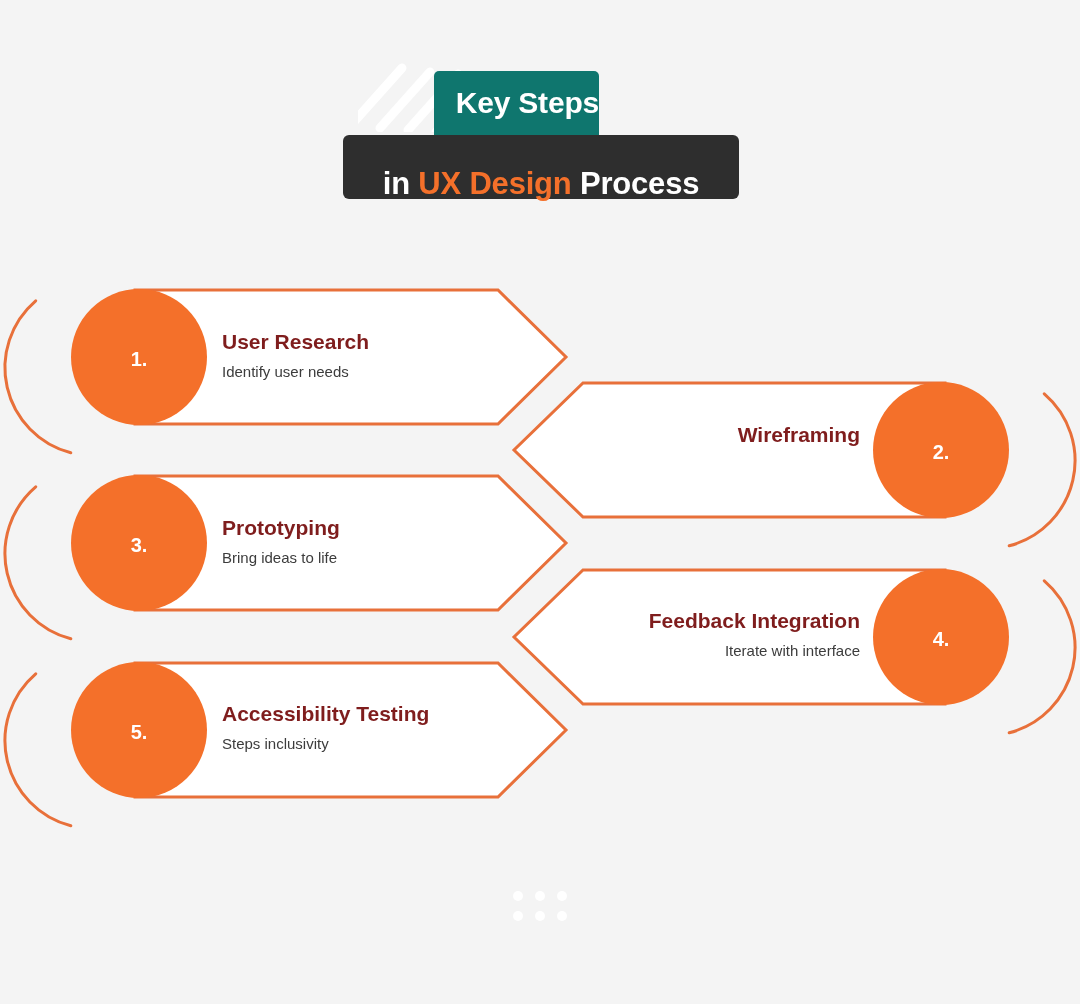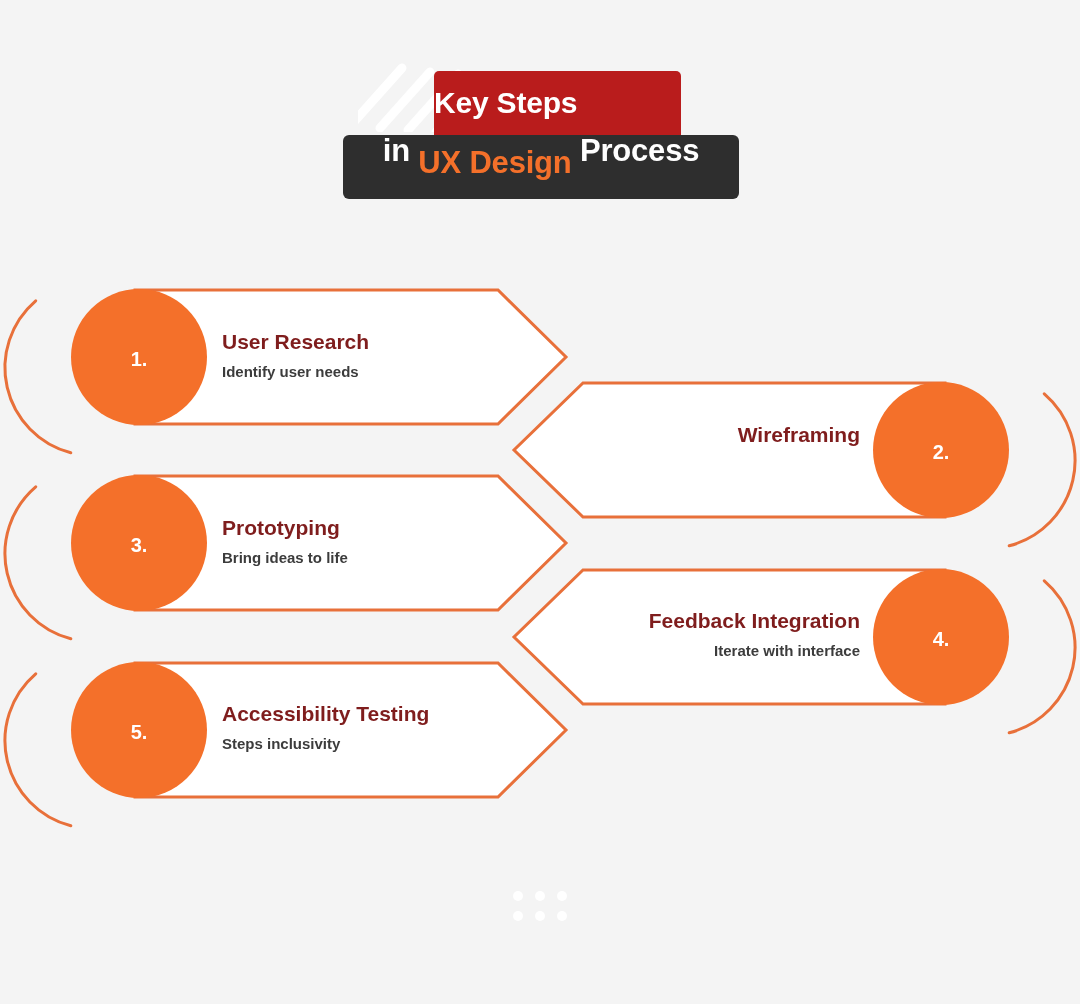--- a/index.html
+++ b/index.html
@@ -36,46 +36,46 @@
     height: 78px;
     overflow: hidden;
     pointer-events: none;
   }
   .stripes svg { display: block; }
 
   .title-badge {
     position: absolute;
     left: 434px;
     top: 71px;
-    width: 247px;
+    width: 165px;
     height: 64px;
-    background: #b91c1c;
+    background: #0f766e;
     border-radius: 5px 5px 0 0;
     display: flex;
     align-items: center;
-    justify-content: flex-start;
+    justify-content: flex-end;
   }
   .title-badge span {
     color: #ffffff;
     font-size: 30px;
     font-weight: bold;
     letter-spacing: -0.2px;
     line-height: 1;
   }
 
   .title-bar {
     position: absolute;
     left: 343px;
     top: 135px;
     width: 396px;
     height: 64px;
     background: #2e2e2e;
     border-radius: 6px;
     display: flex;
-    align-items: flex-start;
+    align-items: flex-end;
     justify-content: center;
     gap: 0;
   }
   .title-bar span {
     font-size: 31px;
     font-weight: bold;
     line-height: 1;
     letter-spacing: -0.2px;
     white-space: pre;
   }
@@ -98,21 +98,21 @@
   .step-title {
     font-size: 21px;
     font-weight: bold;
     color: #7f1d1d;
     line-height: 1.15;
     margin: 0;
     white-space: nowrap;
   }
   .step-sub {
     font-size: 15px;
-    font-weight: bold;
+    font-weight: normal;
     color: #3c3c3c;
     line-height: 1.15;
     margin: 0;
     margin-top: 9px;
     white-space: nowrap;
   }
   .align-left  { text-align: left; }
   .align-right { text-align: right; }
 
   .step-num {

